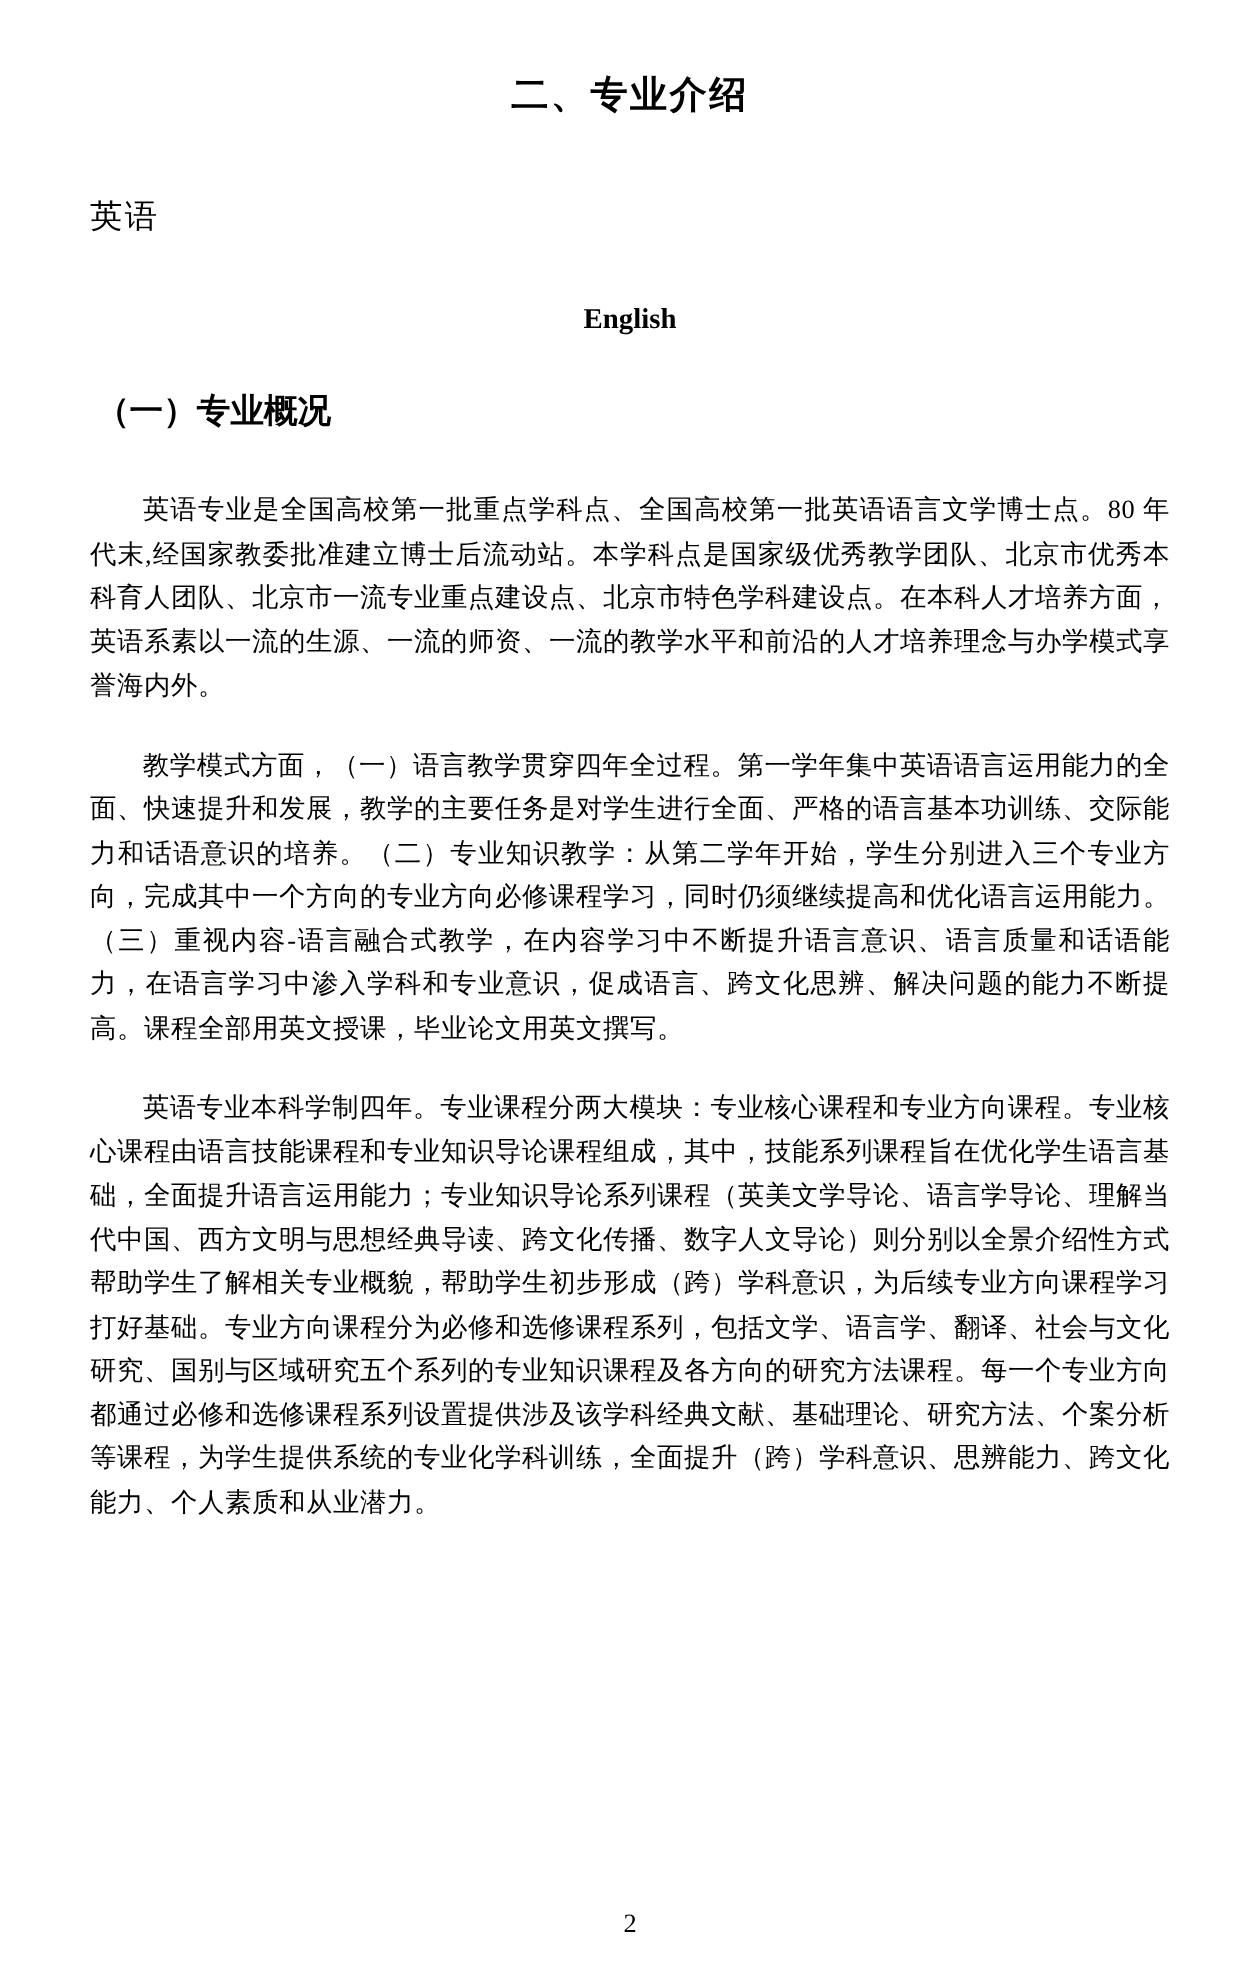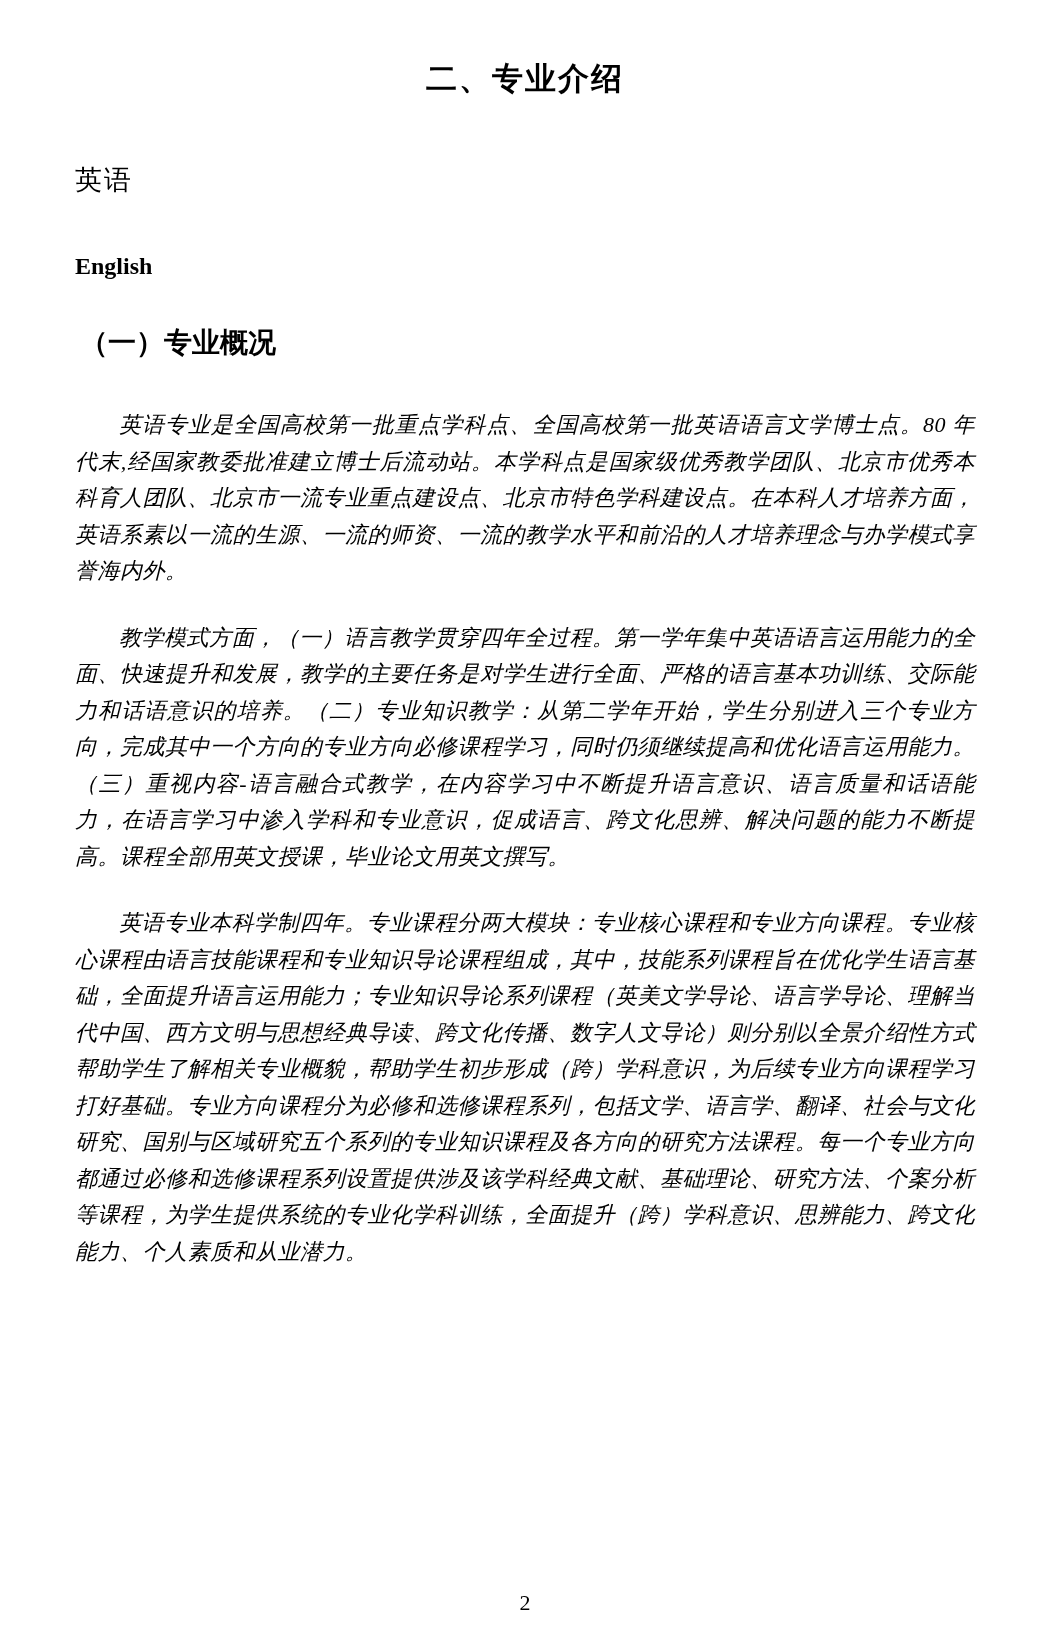--- a/index.html
+++ b/index.html
@@ -32,20 +32,21 @@
   .subtitle-cn {
     margin: 0;
     margin-top: 62px;
     font-size: 27px;
     font-weight: normal;
     letter-spacing: 2px;
   }
   .subtitle-en {
     margin: 0;
     margin-top: 55px;
+    text-align: center;
     font-size: 24px;
     font-weight: bold;
     font-family: "Liberation Serif", "DejaVu Serif", serif;
   }
   .section-heading {
     margin: 0;
     margin-top: 44px;
     margin-left: 5px;
     text-align: left;
     font-size: 28px;
@@ -53,21 +54,20 @@
   }
   .body-text p {
     margin: 0;
     margin-top: 30px;
     font-size: 22px;
     line-height: 36.5px;
     text-align: justify;
     text-justify: inter-ideograph;
     text-indent: 2em;
     letter-spacing: 0.5px;
-    font-style: italic;
   }
   .body-text p:first-of-type {
     margin-top: 45px;
   }
   .page-number {
     position: absolute;
     left: 0;
     top: 1590px;
     width: 1050px;
     text-align: center;

